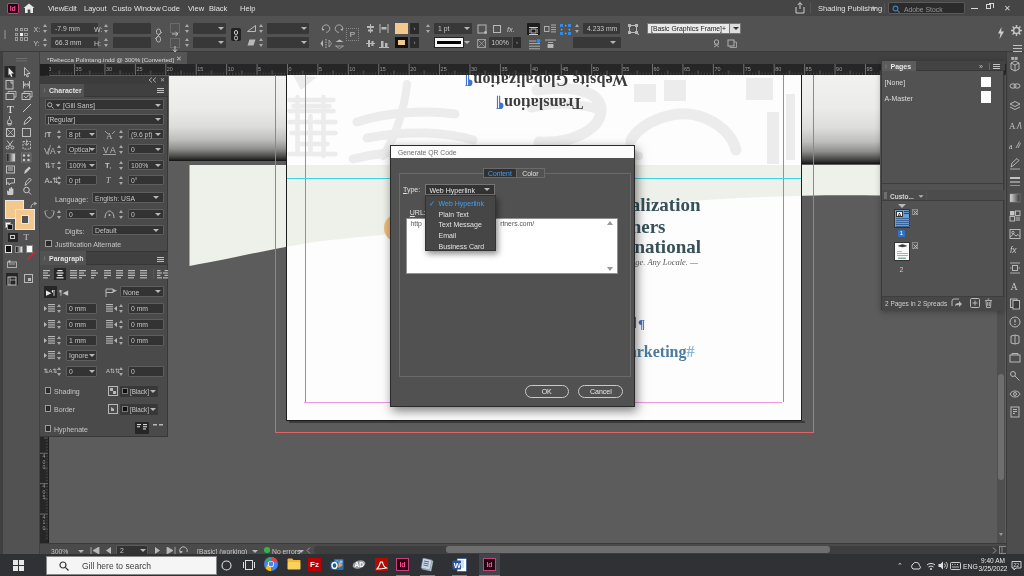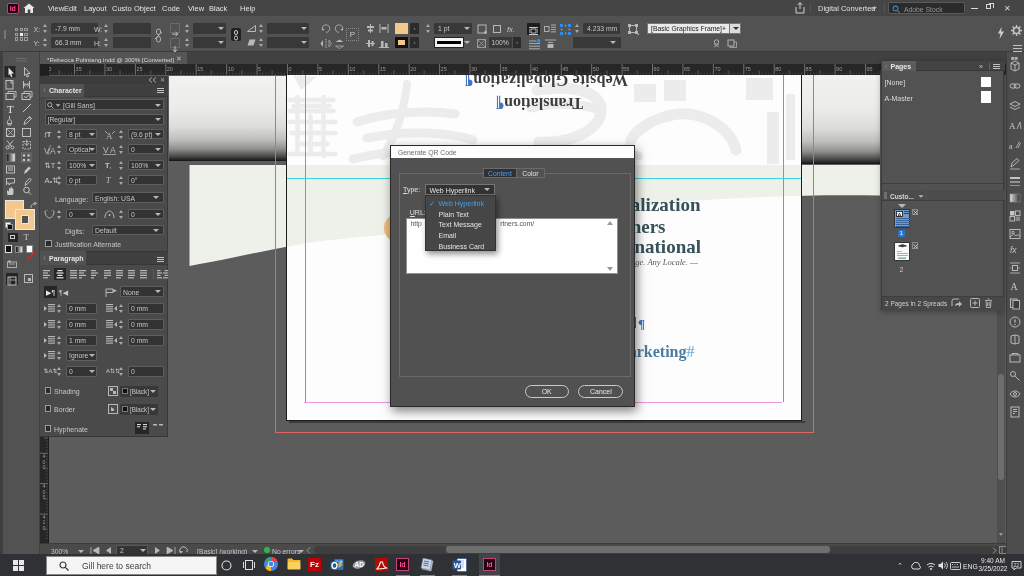--- a/index.html
+++ b/index.html
@@ -15,31 +15,31 @@
 
 <div class="abs" style="left:0;top:0;width:1024px;height:16px;background:#454545;">
 <div class="abs" style="left:7px;top:2.5px;width:11.5px;height:11.5px;background:#2a0013;border:1px solid #d63a76;border-radius:2px;color:#ff4f98;font-size:7px;font-weight:bold;text-align:center;line-height:9.5px;">Id</div>
 <svg class="abs" style="left:23px;top:3px;" width="12" height="11" viewBox="0 0 12 11">
       <path d="M6 0.5 L11.5 5 L10 5 L10 10 L7.3 10 L7.3 6.5 L4.7 6.5 L4.7 10 L2 10 L2 5 L0.5 5 Z" fill="#e8e8e8"></path>
     </svg>
 <div class="lbl" style="left:48px;top:4px;font-size:7.5px;color:#e2e2e2;">View</div>
 <div class="lbl" style="left:64px;top:4px;font-size:7.5px;color:#e2e2e2;">Edit</div>
 <div class="lbl" style="left:84px;top:4px;font-size:7.5px;color:#e2e2e2;">Layout</div>
 <div class="lbl" style="left:112px;top:4px;font-size:7.5px;color:#e2e2e2;">Custo</div>
-<div class="lbl" style="left:134px;top:4px;font-size:7.5px;color:#e2e2e2;">Object</div>
+<div class="lbl" style="left:134px;top:4px;font-size:7.5px;color:#e2e2e2;">Window</div>
 <div class="lbl" style="left:162px;top:4px;font-size:7.5px;color:#e2e2e2;">Code</div>
 <div class="lbl" style="left:188px;top:4px;font-size:7.5px;color:#e2e2e2;">View</div>
 <div class="lbl" style="left:209px;top:4px;font-size:7.5px;color:#e2e2e2;">Black</div>
 <div class="lbl" style="left:240px;top:4px;font-size:7.5px;color:#e2e2e2;">Help</div>
 <svg class="abs" style="left:795px;top:2px;" width="10" height="12" viewBox="0 0 10 12">
       <path d="M1 5 L1 11 L9 11 L9 5" fill="none" stroke="#d0d0d0" stroke-width="1"></path>
       <path d="M5 1 L5 7 M5 0.5 L2.8 3 M5 0.5 L7.2 3" stroke="#d0d0d0" stroke-width="1" fill="none"></path>
     </svg>
 <div class="abs" style="left:810px;top:3px;width:1px;height:10px;background:#555;"></div>
-<div class="lbl" style="left:818px;top:4px;font-size:7.5px;color:#e0e0e0;">Digital Converted</div>
+<div class="lbl" style="left:818px;top:4px;font-size:7.5px;color:#e0e0e0;">Shading Publishing</div>
 <div class="chev" style="left:871px;top:7px;"></div>
 <div class="abs" style="left:884px;top:3px;width:1px;height:10px;background:#555;"></div>
 <div class="abs" style="left:888px;top:2px;width:77px;height:12px;background:#2b2b2c;border:1px solid #5a5a5a;border-radius:2px;">
 <svg class="abs" style="left:3px;top:2px;" width="9" height="8" viewBox="0 0 9 8">
         <circle cx="3.5" cy="3.5" r="2.4" fill="none" stroke="#4a7fb5" stroke-width="1.1"></circle>
         <line x1="5.3" y1="5.3" x2="7.6" y2="7.6" stroke="#4a7fb5" stroke-width="1.1"></line>
       </svg>
 <div class="lbl" style="left:15px;top:2px;font-size:6.8px;color:#969696;">Adobe Stock</div>
     </div>
 <div class="abs" style="left:971px;top:7.5px;width:7px;height:1px;background:#d8d8d8;"></div>

